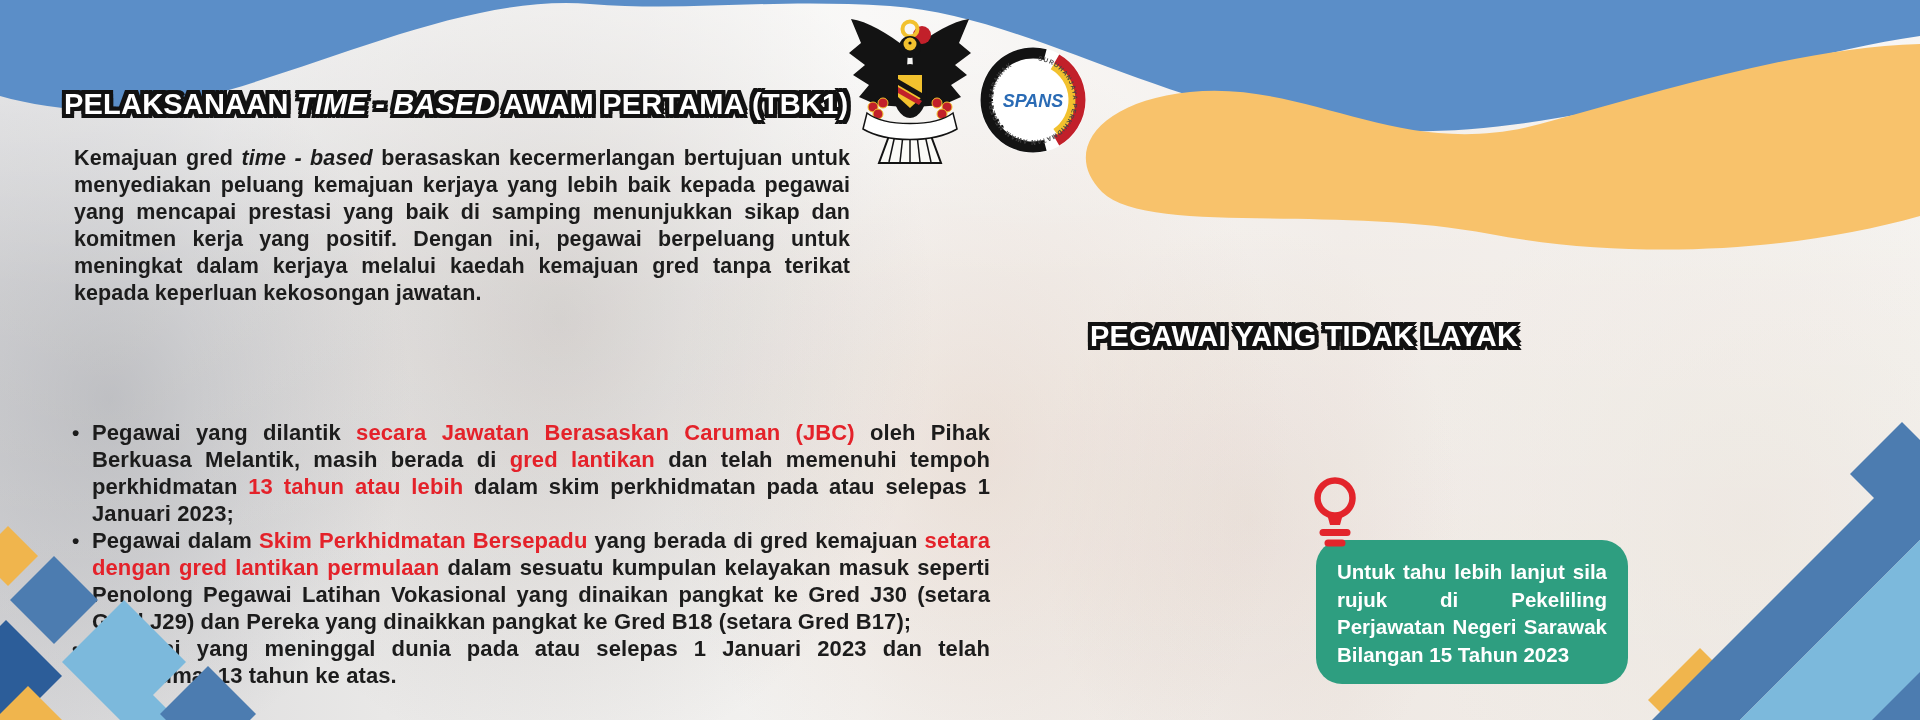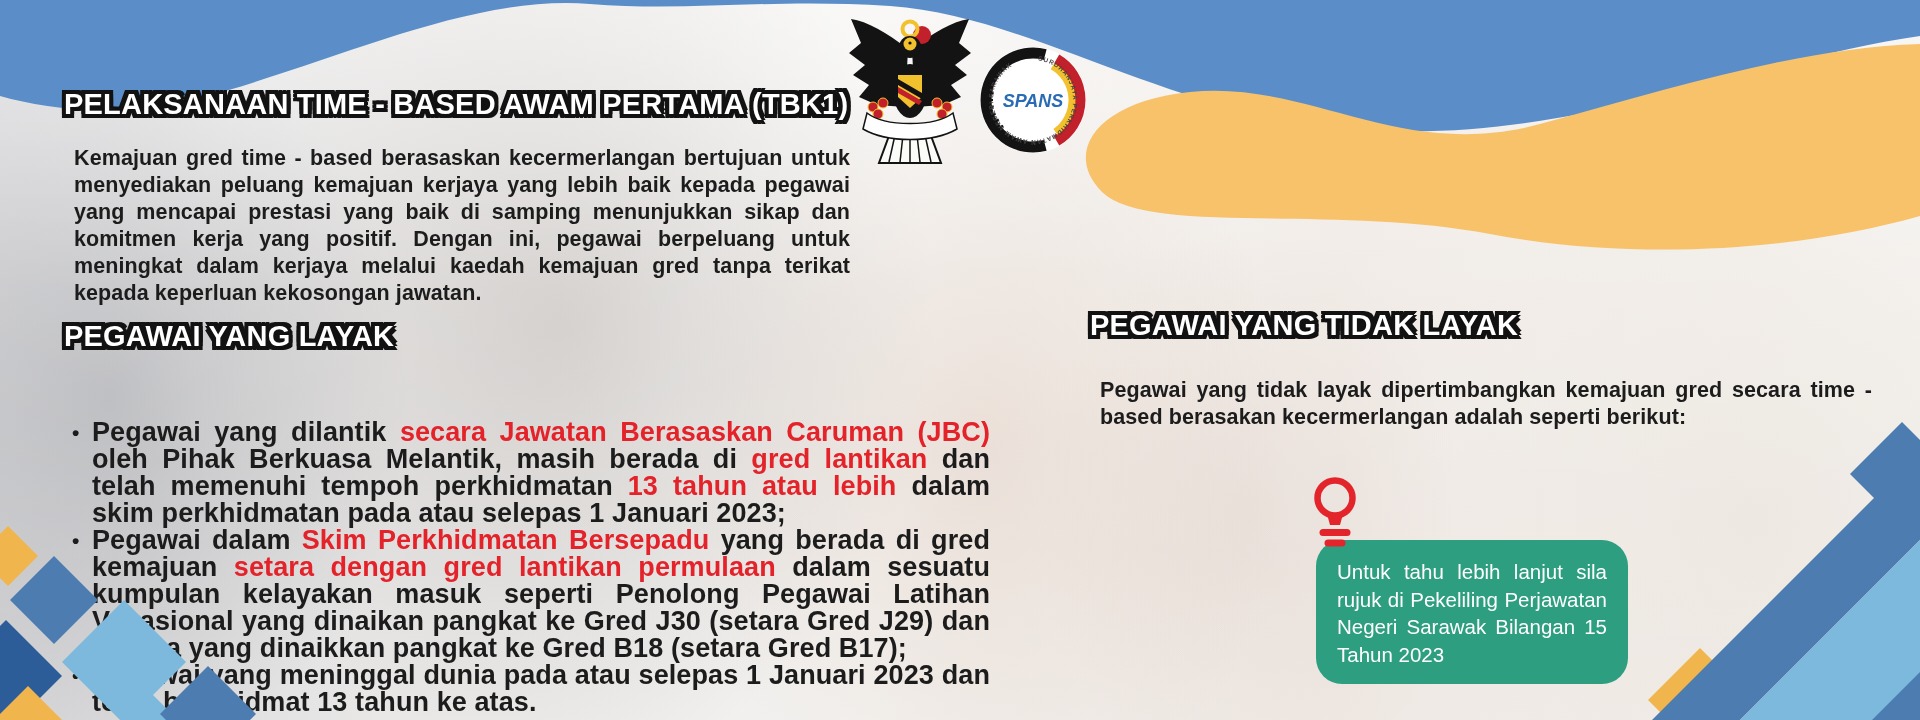--- a/index.html
+++ b/index.html
@@ -26,34 +26,34 @@
       -4px -4px 0 #121212,0 -4px 0 #121212,4px -4px 0 #121212,
       -4px 0 0 #121212,4px 0 0 #121212,
       -4px 4px 0 #121212,0 4px 0 #121212,4px 4px 0 #121212,
       -3px -3px 0 #121212,3px -3px 0 #121212,-3px 3px 0 #121212,3px 3px 0 #121212,
       -2px -2px 0 #121212,2px -2px 0 #121212,-2px 2px 0 #121212,2px 2px 0 #121212;
   }
   .body-text{
     position:absolute; margin:12px; color:#1c1c1c; font-weight:700; font-size:21.5px;
     line-height:27px; letter-spacing:.1px; text-align:justify;
   }
-  .seg-it{}
+  .seg-it{font-style:italic;}
   .seg-red{color:#E4222A;}
   ul.blist{position:absolute; margin:0; padding:0; list-style:none;}
   ul.blist li{
-    position:relative; padding-left:24px; color:#1c1c1c; font-weight:700; font-size:27px;
+    position:relative; padding-left:24px; color:#1c1c1c; font-weight:700; font-size:22px;
     line-height:27px; letter-spacing:.1px; text-align:justify;
   }
   ul.blist li::before{content:"•"; position:absolute; left:4px; top:0; font-size:21px;}
   
   .note-box{
     position:absolute; left:1316px; top:540px; width:312px; height:144px;
     background:#2E9E80; border-radius:26px; box-sizing:border-box; padding:18px 21px 0 21px;
   }
-  .note-box p{margin:0; color:#fff; font-weight:400; font-size:20.5px; line-height:27.5px; text-align:justify;}
+  .note-box p{margin:0; color:#fff; font-weight:700; font-size:20.5px; line-height:27.5px; text-align:justify;}
   .bulb{position:absolute; left:1312px; top:476px; width:46px; height:74px; z-index:5;}
   .logo-crest{position:absolute; left:845px; top:12px; width:130px; height:160px;}
   .logo-spans{position:absolute; left:976px; top:44px; width:114px; height:112px;}
 </style>
 </head>
 <body>
 
 <div id="canvas">
 
   <div class="bg"></div>
@@ -113,30 +113,28 @@
       </defs>
     <text font-size="6.3" fill="#444" letter-spacing="1" font-weight="bold">
       <textPath href="#ringPath" startOffset="2%">SURUHANJAYA PERKHIDMATAN AWAM NEGERI SARAWAK</textPath>
     </text>
     <text x="57" y="63" text-anchor="middle" font-size="18" font-weight="bold" font-style="italic" fill="#2A6BB5">SPANS</text>
   </svg>
 
   <h1 class="outlined" style="left:64px; top:88px;"><span>PELAKSANAAN </span><span class="seg-it">TIME - BASED</span><span> AWAM PERTAMA (TBK1)</span></h1>
   <p class="body-text" style="left:62px; top:133px; width:776px;"><span>Kemajuan gred </span><span class="seg-it">time - based</span><span> berasaskan kecermerlangan bertujuan untuk menyediakan peluang kemajuan kerjaya yang lebih baik kepada pegawai yang mencapai prestasi yang baik di samping menunjukkan sikap dan komitmen kerja yang positif. Dengan ini, pegawai berpeluang untuk meningkat dalam kerjaya melalui kaedah kemajuan gred tanpa terikat kepada keperluan kekosongan jawatan.</span></p>
 
-  <h2 class="outlined" style="left:64px; top:320px;">PEGAWAI YANG LAYAK</h2>
   <ul class="blist" style="left:68px; top:419px; width:922px;">
     <li><span>Pegawai yang dilantik </span><span class="seg-red">secara Jawatan Berasaskan Caruman (JBC)</span><span> oleh Pihak Berkuasa Melantik, masih berada di </span><span class="seg-red">gred lantikan</span><span> dan telah memenuhi tempoh perkhidmatan </span><span class="seg-red">13 tahun atau lebih</span><span> dalam skim perkhidmatan pada atau selepas 1 Januari 2023;</span></li>
     <li><span>Pegawai dalam </span><span class="seg-red">Skim Perkhidmatan Bersepadu</span><span> yang berada di gred kemajuan </span><span class="seg-red">setara dengan gred lantikan permulaan</span><span> dalam sesuatu kumpulan kelayakan masuk seperti Penolong Pegawai Latihan Vokasional yang dinaikan pangkat ke Gred J30 (setara Gred J29) dan Pereka yang dinaikkan pangkat ke Gred B18 (setara Gred B17);</span></li>
     <li><span>Pegawai yang meninggal dunia pada atau selepas 1 Januari 2023 dan telah berkhidmat 13 tahun ke atas.</span></li>
   </ul>
 
 
-  <h2 class="outlined" style="left:1090px; top:309px;">PEGAWAI YANG TIDAK LAYAK</h2>
-  <p class="body-text" style="left:1088px; top:365px; width:772px;"><span>Pegawai yang tidak layak dipertimbangkan kemajuan gred secara </span><span class="seg-it">time - based</span><span> berasakan kecermerlangan adalah seperti berikut:</span></p>
+  <h2 class="outlined" style="left:1090px; top:320px;">PEGAWAI YANG TIDAK LAYAK</h2>
 
   <svg class="bulb" viewBox="0 0 46 74">
     <circle cx="23" cy="22" r="17.5" fill="none" stroke="#E3242B" stroke-width="6.5"></circle>
     <path d="M15,38 L31,38 L28,49 L18,49 Z" fill="#E3242B"></path>
     <rect x="7.5" y="53" width="31" height="7" rx="3.5" fill="#E3242B"></rect>
     <rect x="12.5" y="63.5" width="21" height="7" rx="3.5" fill="#E3242B"></rect>
   </svg>
   <div class="note-box">
     <p>Untuk tahu lebih lanjut sila rujuk di Pekeliling Perjawatan Negeri Sarawak Bilangan 15 Tahun 2023</p>
   </div>

